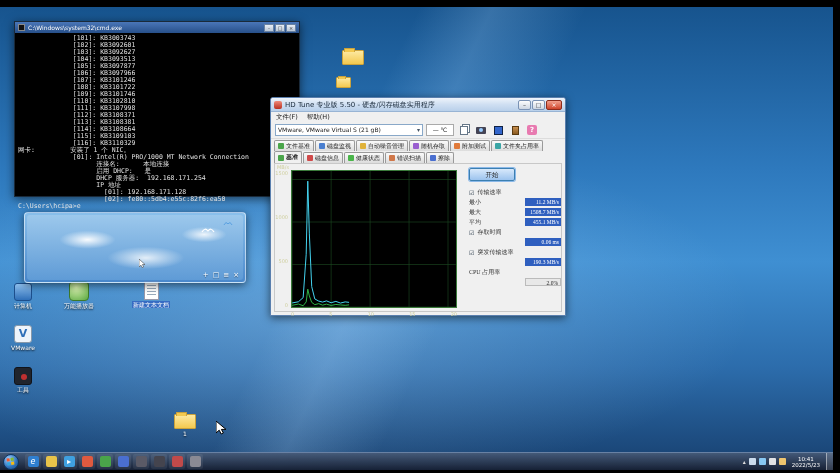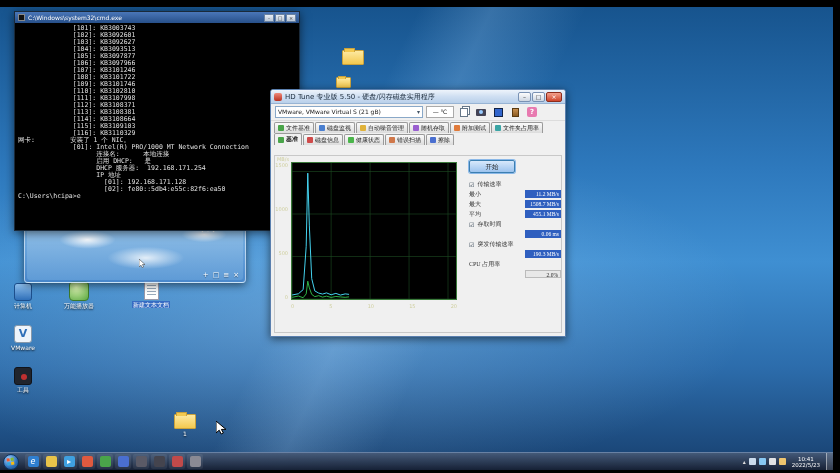--- a/index.html
+++ b/index.html
@@ -10,21 +10,21 @@
     background:
       radial-gradient(ellipse 700px 280px at 38% 66%, rgba(190,225,255,.30), transparent 62%),
       linear-gradient(115deg, transparent 40%, rgba(170,215,255,.22) 47%, transparent 56%),
       linear-gradient(180deg,#17548e 0%,#2e79bd 35%,#3f8fd2 55%,#2c6cab 78%,#173f6e 100%);
   }
 
   
   .window { position:absolute; box-shadow:0 2px 9px rgba(0,0,0,.55); }
 
   
-  .cmd { left:14px; top:4px; width:286px; height:220px; background:#000; border:1px solid #1a2a3a; z-index:5; }
+  .cmd { left:14px; top:14px; width:286px; height:176px; background:#000; border:1px solid #1a2a3a; z-index:5; }
   .cmd-titlebar { height:11px; display:flex; align-items:center; gap:3px; padding:0 3px;
     background:linear-gradient(180deg,#4a76b8,#27508a); font-size:6px; color:#fff; }
   .cmd-ico { width:7px; height:7px; background:#111; border:1px solid #888; flex:none; }
   .cmd-btns { margin-left:auto; display:flex; gap:1px; }
   .cmd-btn { width:10px; height:8px; background:linear-gradient(#e8eef6,#b9c6d6); border:1px solid #6a82a2;
     font-size:5px; line-height:7px; text-align:center; color:#333; }
   .cmd-body { padding:2px 3px; font:6.5px/7px "DejaVu Sans Mono","Liberation Mono",monospace;
     color:#e2e2e2; white-space:pre; }
 
   
@@ -35,21 +35,21 @@
     background:
       radial-gradient(40px 13px at 28% 38%, rgba(255,255,255,.95), transparent 70%),
       radial-gradient(55px 16px at 55% 66%, rgba(255,255,255,.8), transparent 70%),
       radial-gradient(32px 11px at 82% 30%, rgba(255,255,255,.85), transparent 70%),
       linear-gradient(180deg,#9cc8ec,#5f9bd6); }
   .player-controls { position:absolute; right:6px; bottom:3px; display:flex; gap:4px;
     color:#fff; font-size:7px; text-shadow:0 1px 1px rgba(0,0,0,.45); z-index:2; }
   .bird { position:absolute; }
 
   
-  .hdtune { left:270px; top:82px; width:296px; height:248px; background:#f0f0f0;
+  .hdtune { left:270px; top:90px; width:296px; height:219px; background:#f0f0f0;
     border:1px solid #5a7fae; border-radius:3px 3px 0 0; z-index:10; }
   .ht-title { height:14px; display:flex; align-items:center; gap:3px; padding:0 3px;
     background:linear-gradient(180deg,#eef4fb,#cfdff2 50%,#b9d0ea); border-bottom:1px solid #98b4d4;
     border-radius:2px 2px 0 0; font-size:7px; color:#1a2a3a; }
   .ht-ico { width:8px; height:8px; border-radius:2px; background:linear-gradient(#f08a7a,#b83020); flex:none; }
   .ht-btns { margin-left:auto; display:flex; gap:1px; }
   .wbtn { width:13px; height:10px; font-size:6px; line-height:8px; text-align:center;
     border:1px solid #7a92b4; border-radius:2px; background:linear-gradient(#fdfdfd,#cdd6e2); color:#333; }
   .wbtn.close { width:16px; background:linear-gradient(#f2a08c,#cf452c); color:#fff; border-color:#8c2c1c; }
   .ht-menu { height:10px; display:flex; gap:9px; padding:0 5px; font-size:6.5px; line-height:10px; color:#222; }
@@ -221,20 +221,24 @@
   <div class="window hdtune">
     <div class="ht-title">
       <span class="ht-ico"></span>
       <span>HD Tune 专业版 5.50 - 硬盘/闪存磁盘实用程序</span>
       <span class="ht-btns">
         <span class="wbtn">–</span>
         <span class="wbtn">□</span>
         <span class="wbtn close">×</span>
       </span>
     </div>
+    <div class="ht-menu">
+      <span>文件(F)</span>
+      <span>帮助(H)</span>
+    </div>
     <div class="ht-toolbar">
       <div class="ht-select">
         <span>VMware, VMware Virtual S (21 gB)</span>
         <span class="arrow">▾</span>
       </div>
       <div class="ht-temp">— ℃</div>
       <div class="tbtn">
           <div class="tb-copy"></div>
         </div>
       <div class="tbtn">

